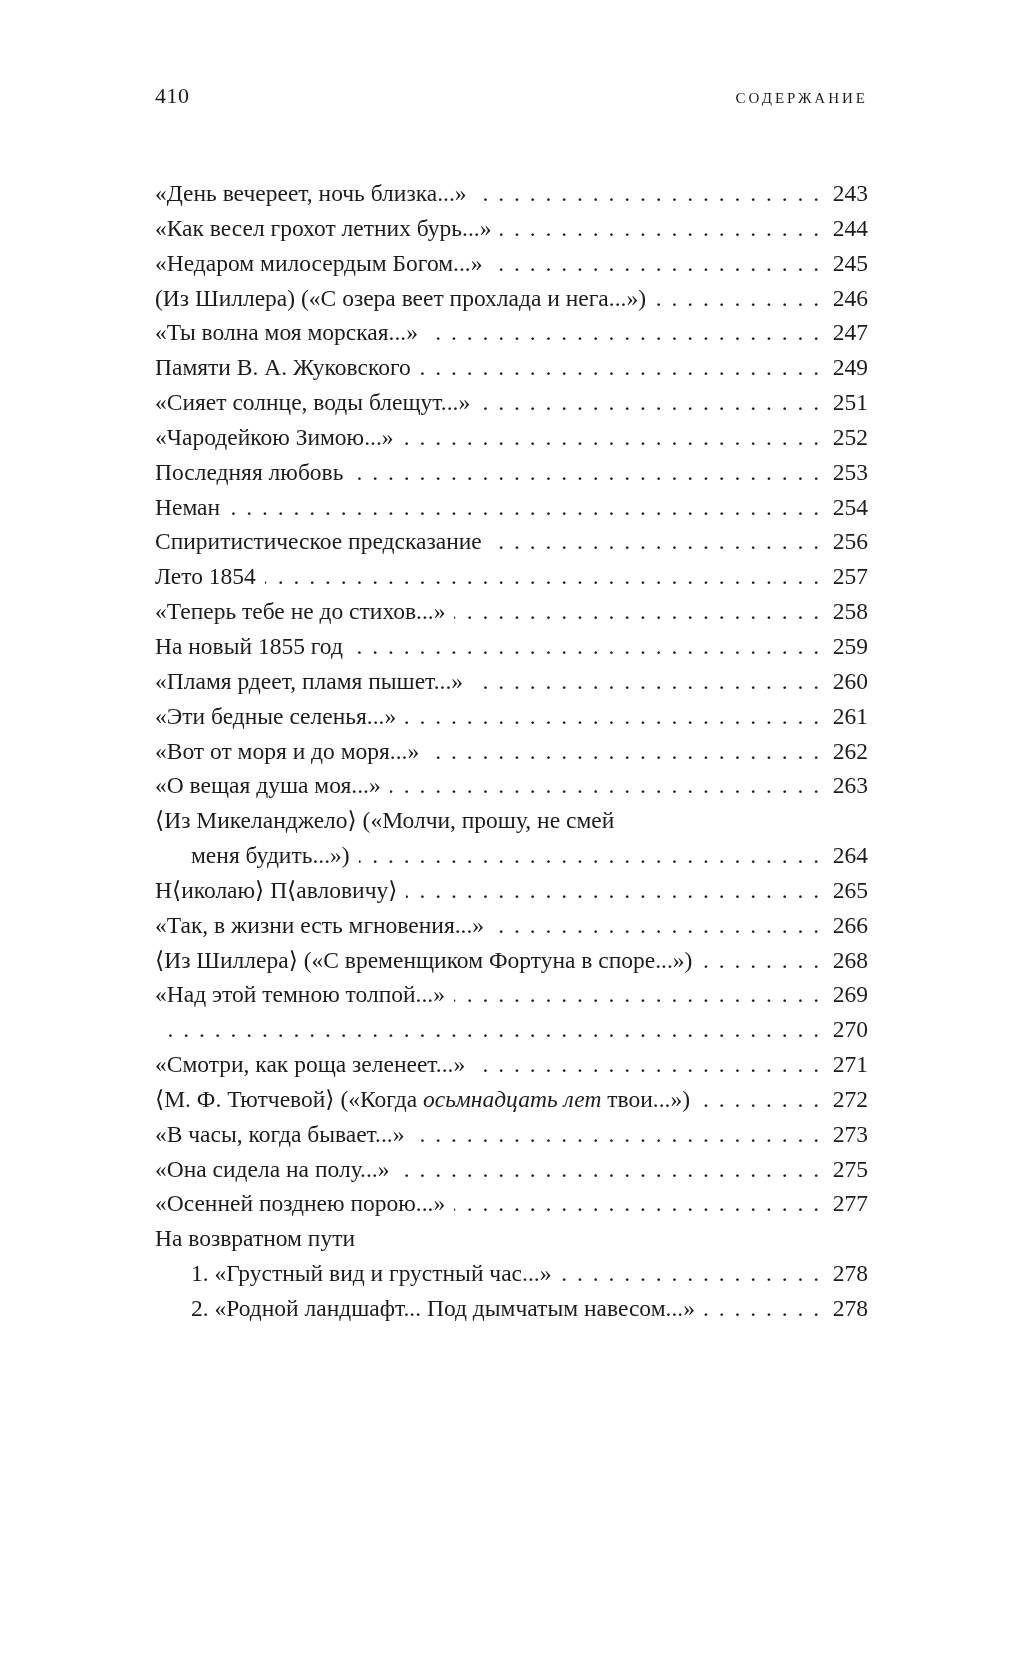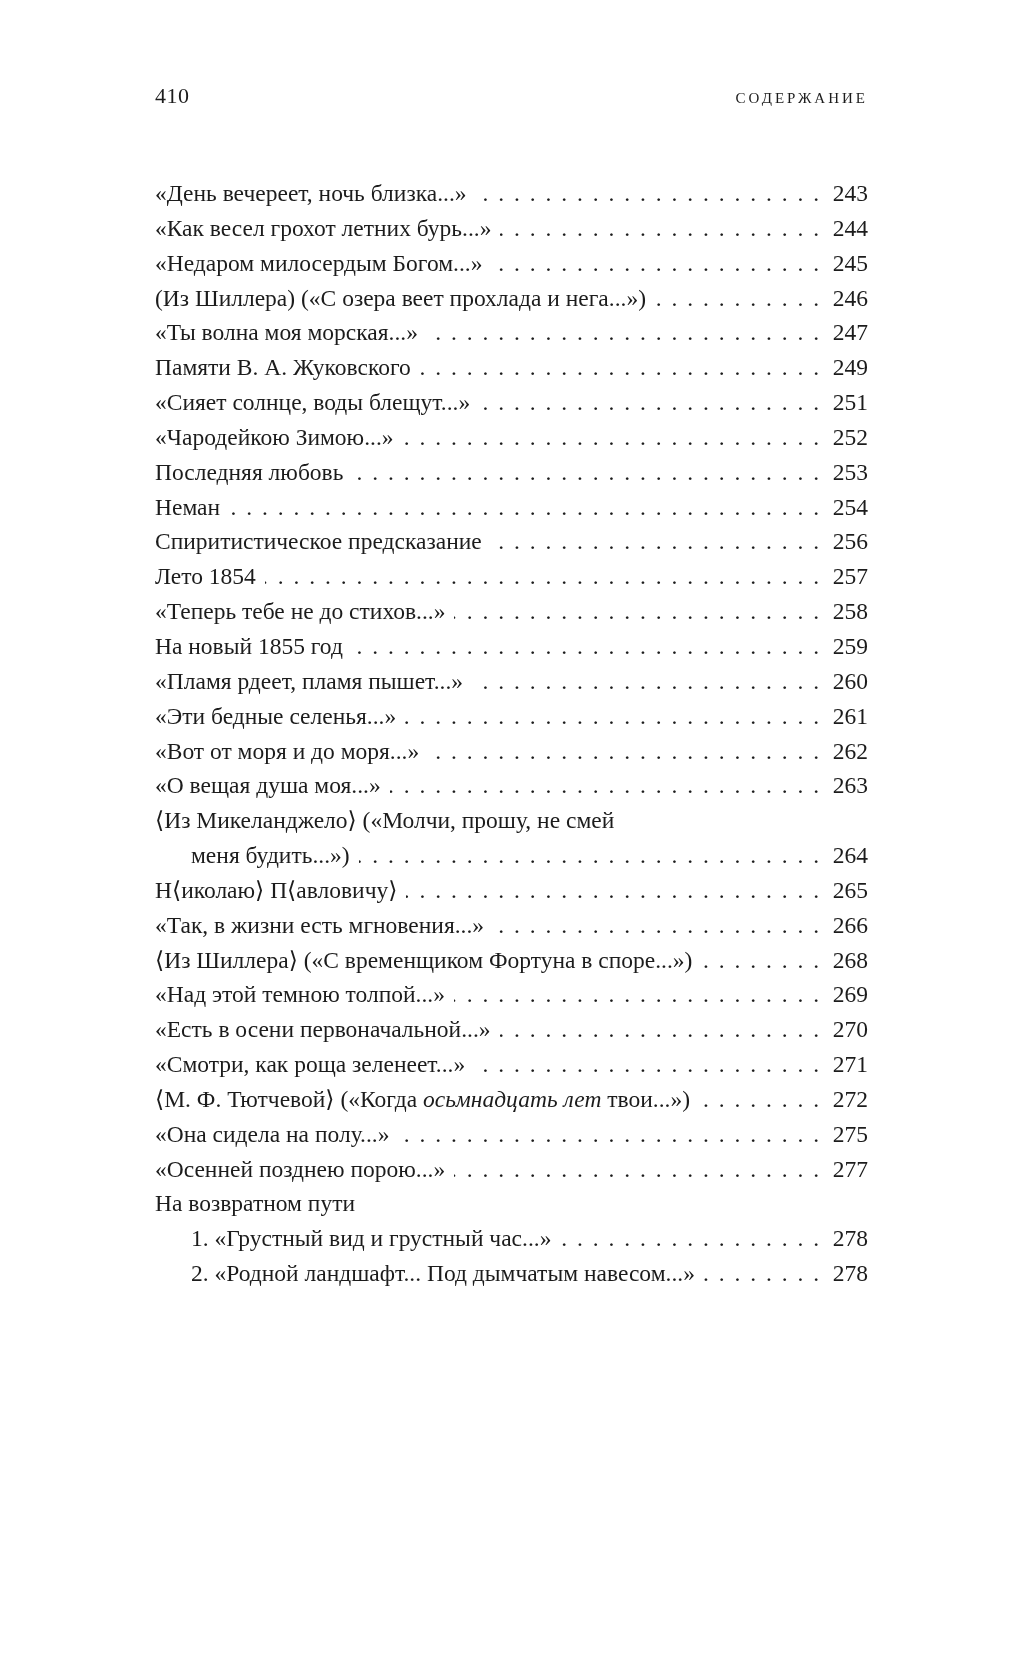--- a/index.html
+++ b/index.html
@@ -184,33 +184,37 @@
         <span class="title"><span>⟨Из Шиллера⟩ («С временщиком Фортуна в споре...»)</span></span>
         <span class="leader"></span>
         <span class="page-num">268</span>
       </div>
       <div class="row">
         <span class="title"><span>«Над этой темною толпой...»</span></span>
         <span class="leader"></span>
         <span class="page-num">269</span>
       </div>
       <div class="row">
-        <span class="title"><span>«Есть в осени первоначальной...»</span></span>
         <span class="leader"></span>
         <span class="page-num">270</span>
       </div>
       <div class="row">
         <span class="title"><span>«Смотри, как роща зеленеет...»</span></span>
         <span class="leader"></span>
         <span class="page-num">271</span>
       </div>
       <div class="row">
         <span class="title"><span>⟨М. Ф. Тютчевой⟩ («Когда </span><span class="it">осьмнадцать лет</span><span> твои...»)</span></span>
         <span class="leader"></span>
         <span class="page-num">272</span>
+      </div>
+      <div class="row">
+        <span class="title"><span>«В часы, когда бывает...»</span></span>
+        <span class="leader"></span>
+        <span class="page-num">273</span>
       </div>
       <div class="row">
         <span class="title"><span>«Она сидела на полу...»</span></span>
         <span class="leader"></span>
         <span class="page-num">275</span>
       </div>
       <div class="row">
         <span class="title"><span>«Осенней позднею порою...»</span></span>
         <span class="leader"></span>
         <span class="page-num">277</span>

